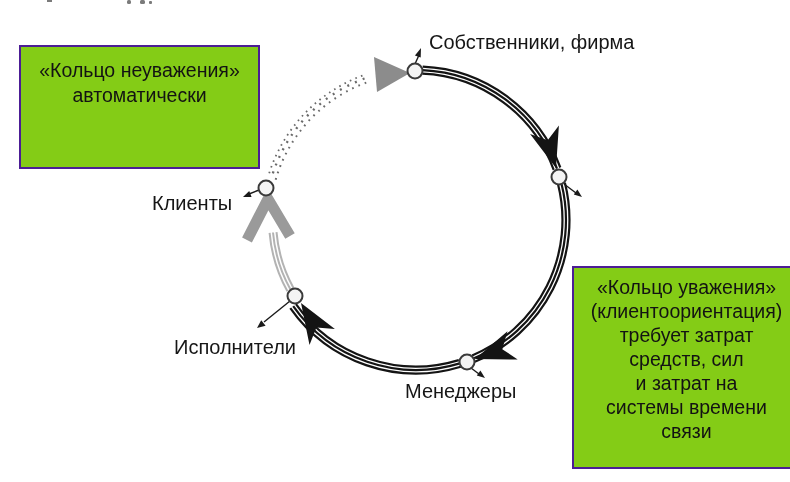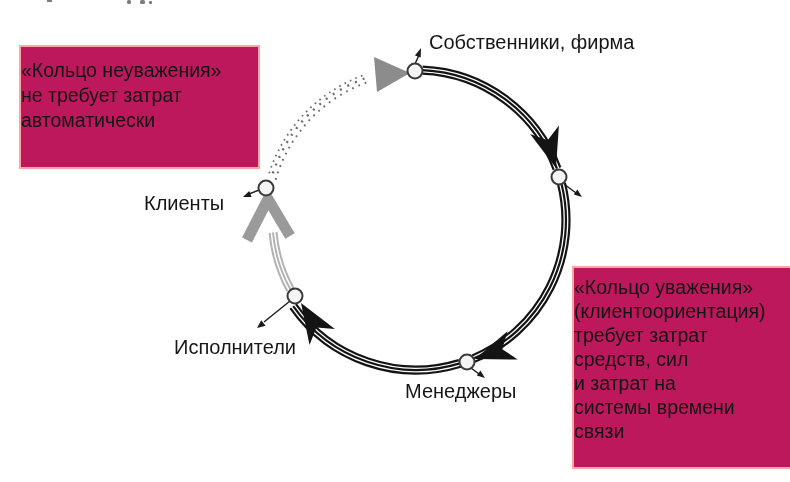--- a/index.html
+++ b/index.html
@@ -12,24 +12,24 @@
   }
   .stage svg{position:absolute;left:0;top:0;}
   .node-label{
     position:absolute;white-space:nowrap;
     font-size:20px;line-height:22px;color:#161616;
   }
   #lbl-owners{left:413px;top:31px;}
   #lbl-topmgr{left:570px;top:183px;}
   #lbl-managers{left:389px;top:380px;}
   #lbl-executors{left:158px;top:336px;}
-  #lbl-clients{left:128px;top:192px;}
+  #lbl-clients{left:136px;top:192px;}
   .callout{
-    position:absolute;box-sizing:border-box;background:#be185d;
-    border:2px solid #fca5a5;text-align:left;color:#131313;
+    position:absolute;box-sizing:border-box;background:#84cc16;
+    border:2px solid #4c1d95;text-align:center;color:#131313;
   }
   #box-disrespect{
     left:3px;top:45px;width:241px;height:124px;
     font-size:19.5px;line-height:25px;padding-top:11px;
   }
   #box-respect{
     left:556px;top:266px;width:229px;height:203px;
     font-size:19.5px;line-height:24px;padding-top:7px;
   }
 </style>
@@ -115,21 +115,20 @@
     </g>
   </svg>
 
   <div class="node-label" id="lbl-owners">Собственники, фирма</div>
   <div class="node-label" id="lbl-managers">Менеджеры</div>
   <div class="node-label" id="lbl-executors">Исполнители</div>
   <div class="node-label" id="lbl-clients">Клиенты</div>
 
   <div class="callout" id="box-disrespect">
     <div>«Кольцо неуважения»</div>
-    <div>не требует затрат</div>
     <div>автоматически</div>
   </div>
 
   <div class="callout" id="box-respect">
     <div>«Кольцо уважения»</div>
     <div>(клиентоориентация)</div>
     <div>требует затрат</div>
     <div>средств, сил</div>
     <div>и затрат на</div>
     <div>системы времени</div>

